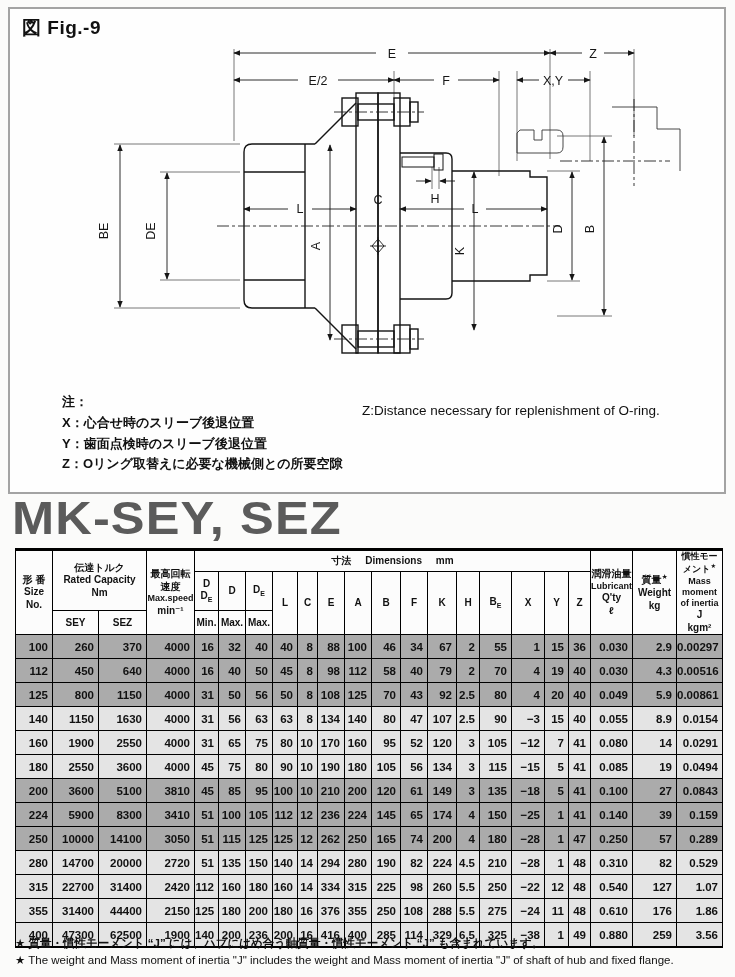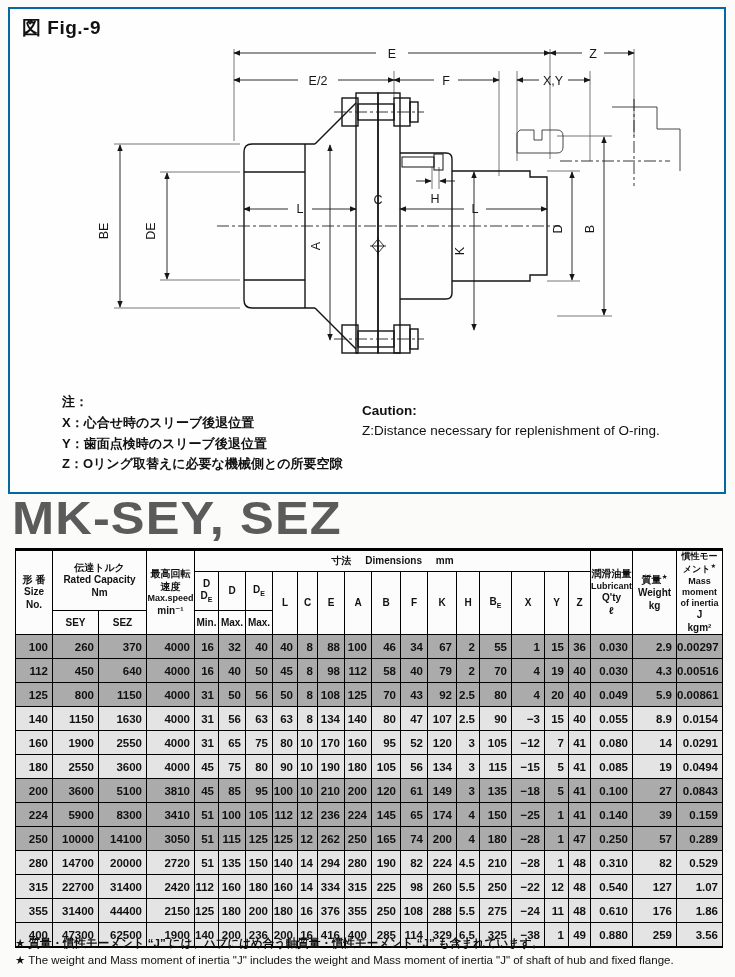--- a/index.html
+++ b/index.html
@@ -1,20 +1,20 @@
 <!DOCTYPE html>
 <html><head>
 <meta charset="utf-8">
 <style>
   html,body{margin:0;padding:0;background:#f2f2f0;}
   body{width:735px;height:977px;position:relative;font-family:"Liberation Sans","DejaVu Sans",sans-serif;color:#111;}
   .page{position:absolute;inset:0;background:#fbfbfa;}
 
   
-  .fig-box{position:absolute;left:8px;top:7px;width:714px;height:483px;border:2px solid #0369a1;background:#fefefe;}
+  .fig-box{position:absolute;left:8px;top:7px;width:714px;height:483px;border:2px solid #a3a3a3;background:#fefefe;}
   .fig-label{position:absolute;left:12px;top:6px;font-size:19px;font-weight:bold;letter-spacing:.5px;}
   svg.drawing{position:absolute;left:2px;top:32px;}
   svg.drawing text{font-family:"Liberation Sans",sans-serif;font-size:12.5px;fill:#161616;}
   .notes{position:absolute;left:52px;top:383px;font-size:13px;font-weight:bold;line-height:1.6;}
   .notes .n-line{font-weight:bold;}
   .caution{position:absolute;left:352px;top:392px;font-size:13.5px;line-height:1.5;}
   .caution .c-title{font-weight:bold;}
 
   
   .big-title{position:absolute;left:12px;top:491px;font-size:46px;font-weight:bold;color:#5b5b5b;
@@ -170,21 +170,20 @@
     </svg>
 
     <div class="notes">
       <div class="n-title">注：</div>
       <div class="n-line">X：心合せ時のスリーブ後退位置</div>
       <div class="n-line">Y：歯面点検時のスリーブ後退位置</div>
       <div class="n-line">Z：Oリング取替えに必要な機械側との所要空隙</div>
     </div>
 
     <div class="caution">
-      <div class="c-title">Caution:</div>
       <div class="c-line">Z:Distance necessary for replenishment of O-ring.</div>
     </div>
   </div>
 
   <div class="big-title">MK-SEY, SEZ</div>
 
   <table class="spec">
     <colgroup>
       <col style="width:37px">
         <col style="width:46px">

